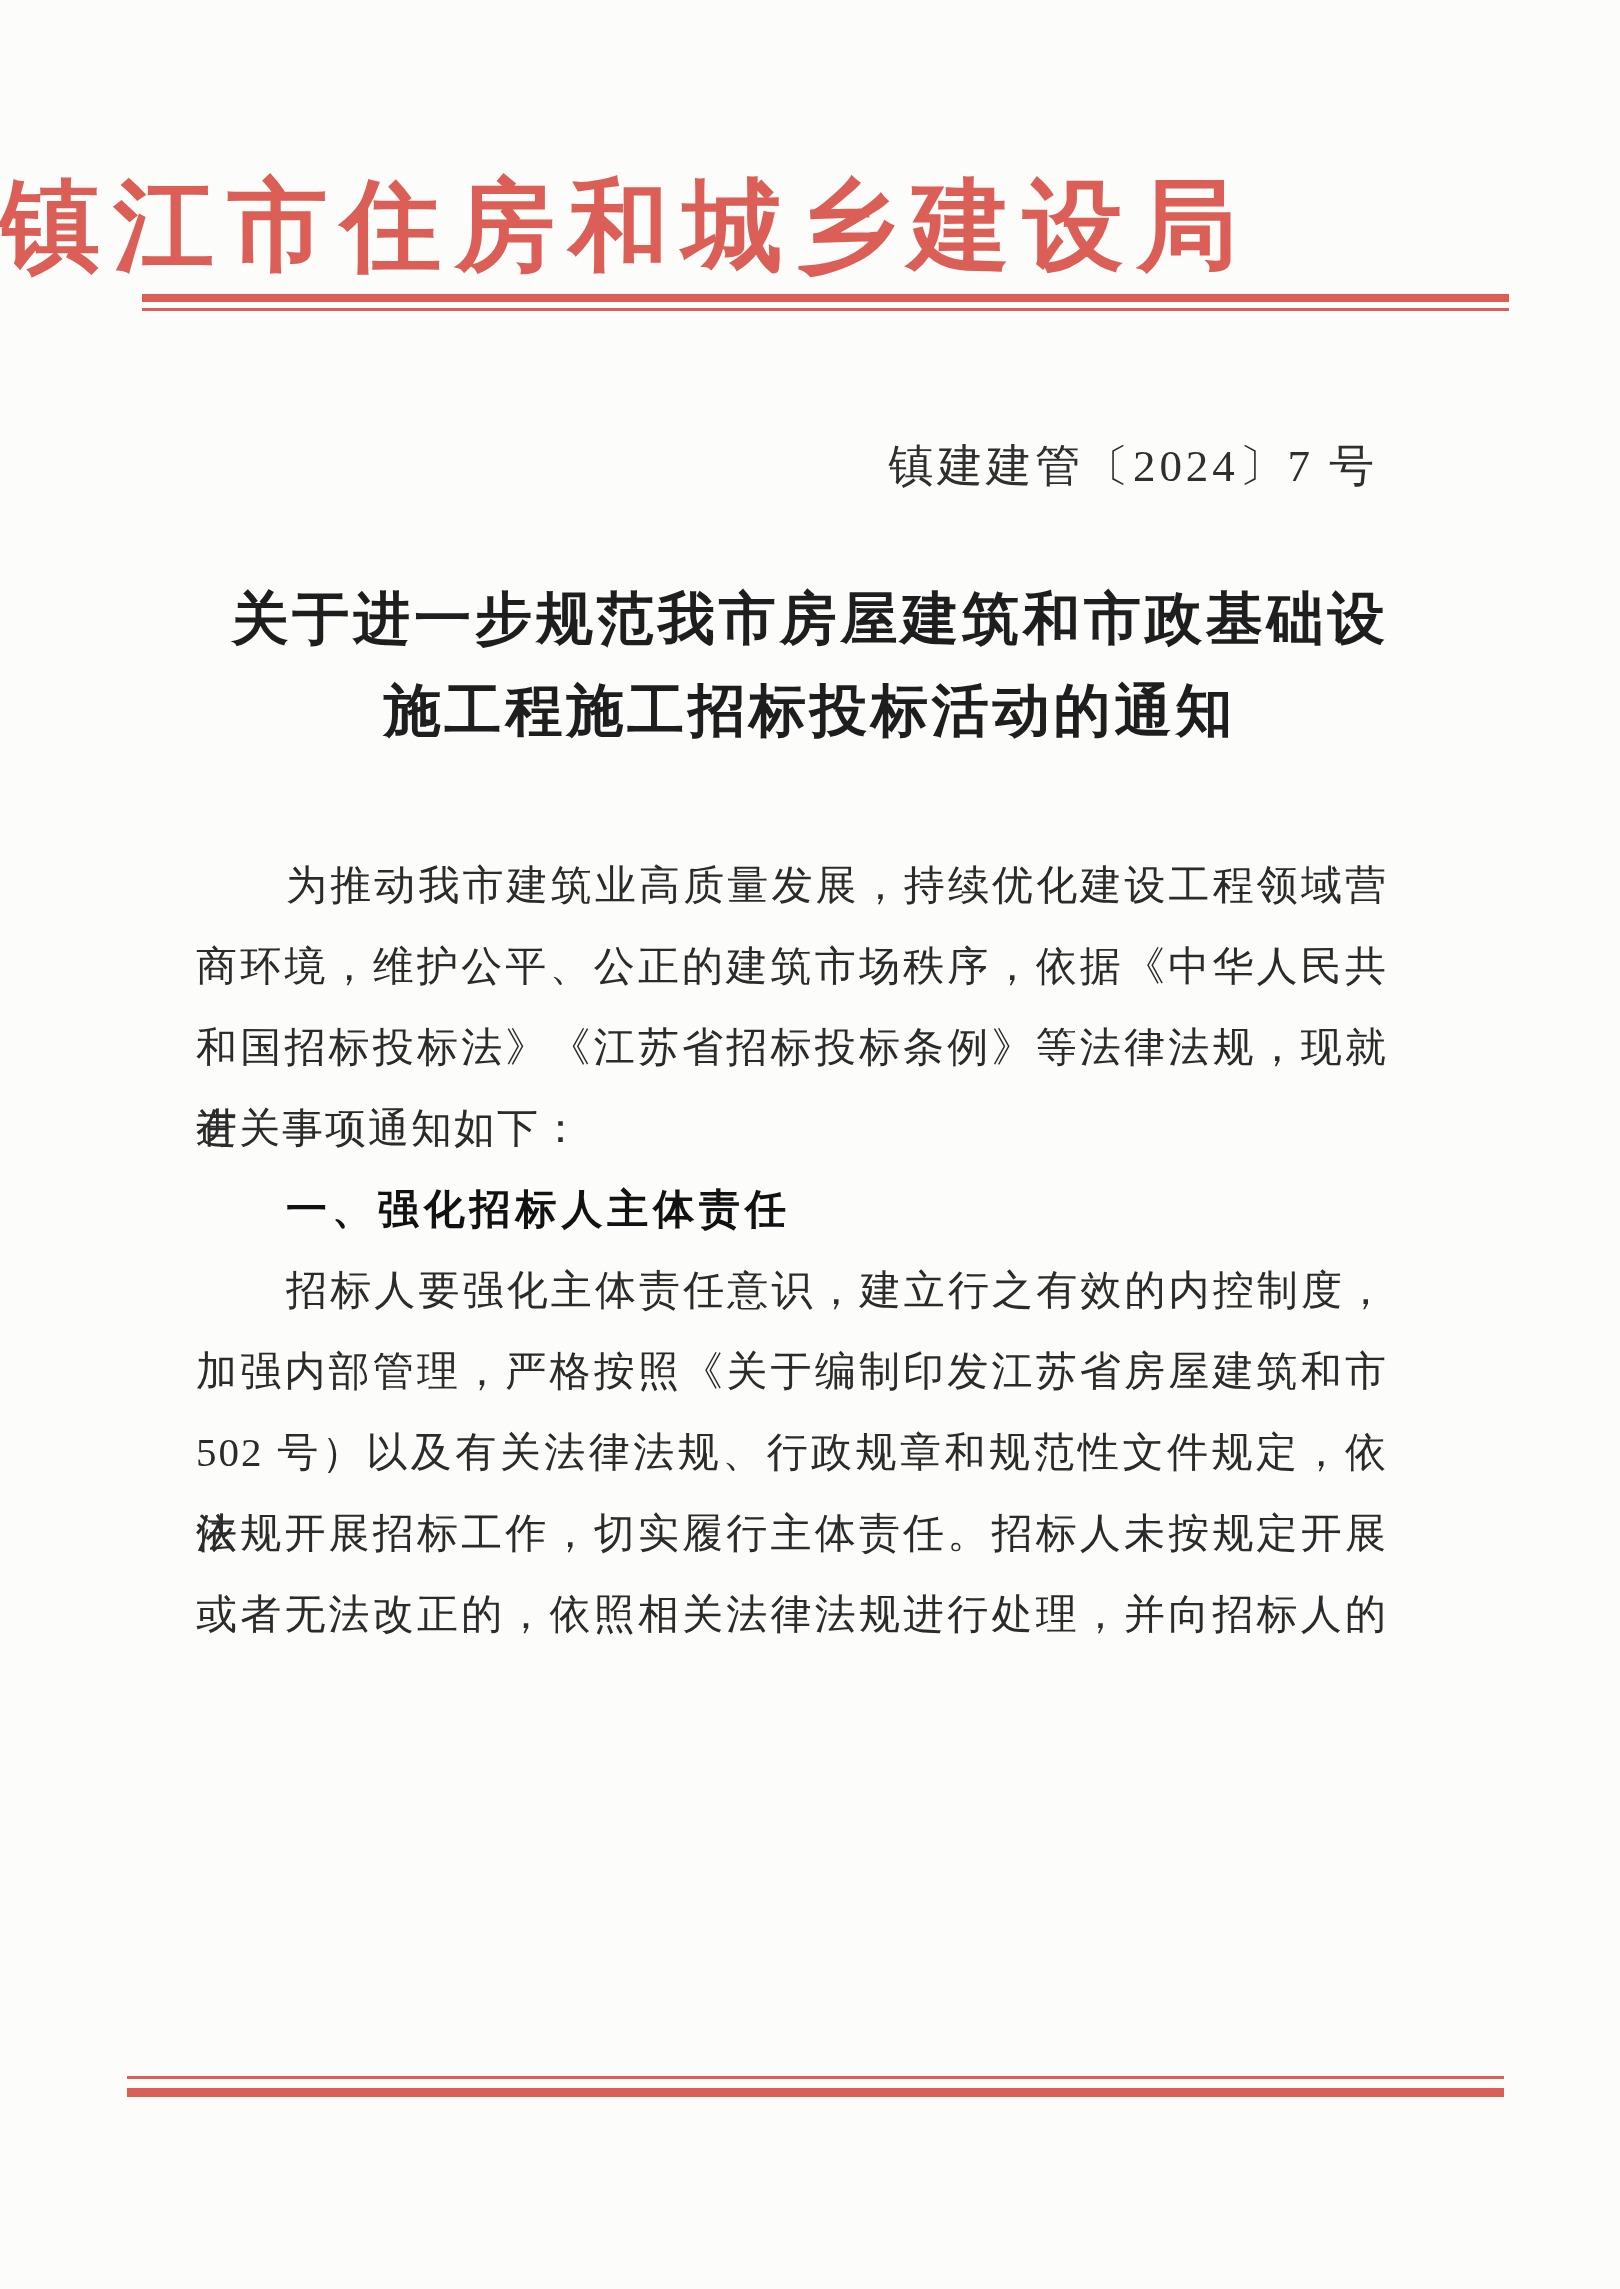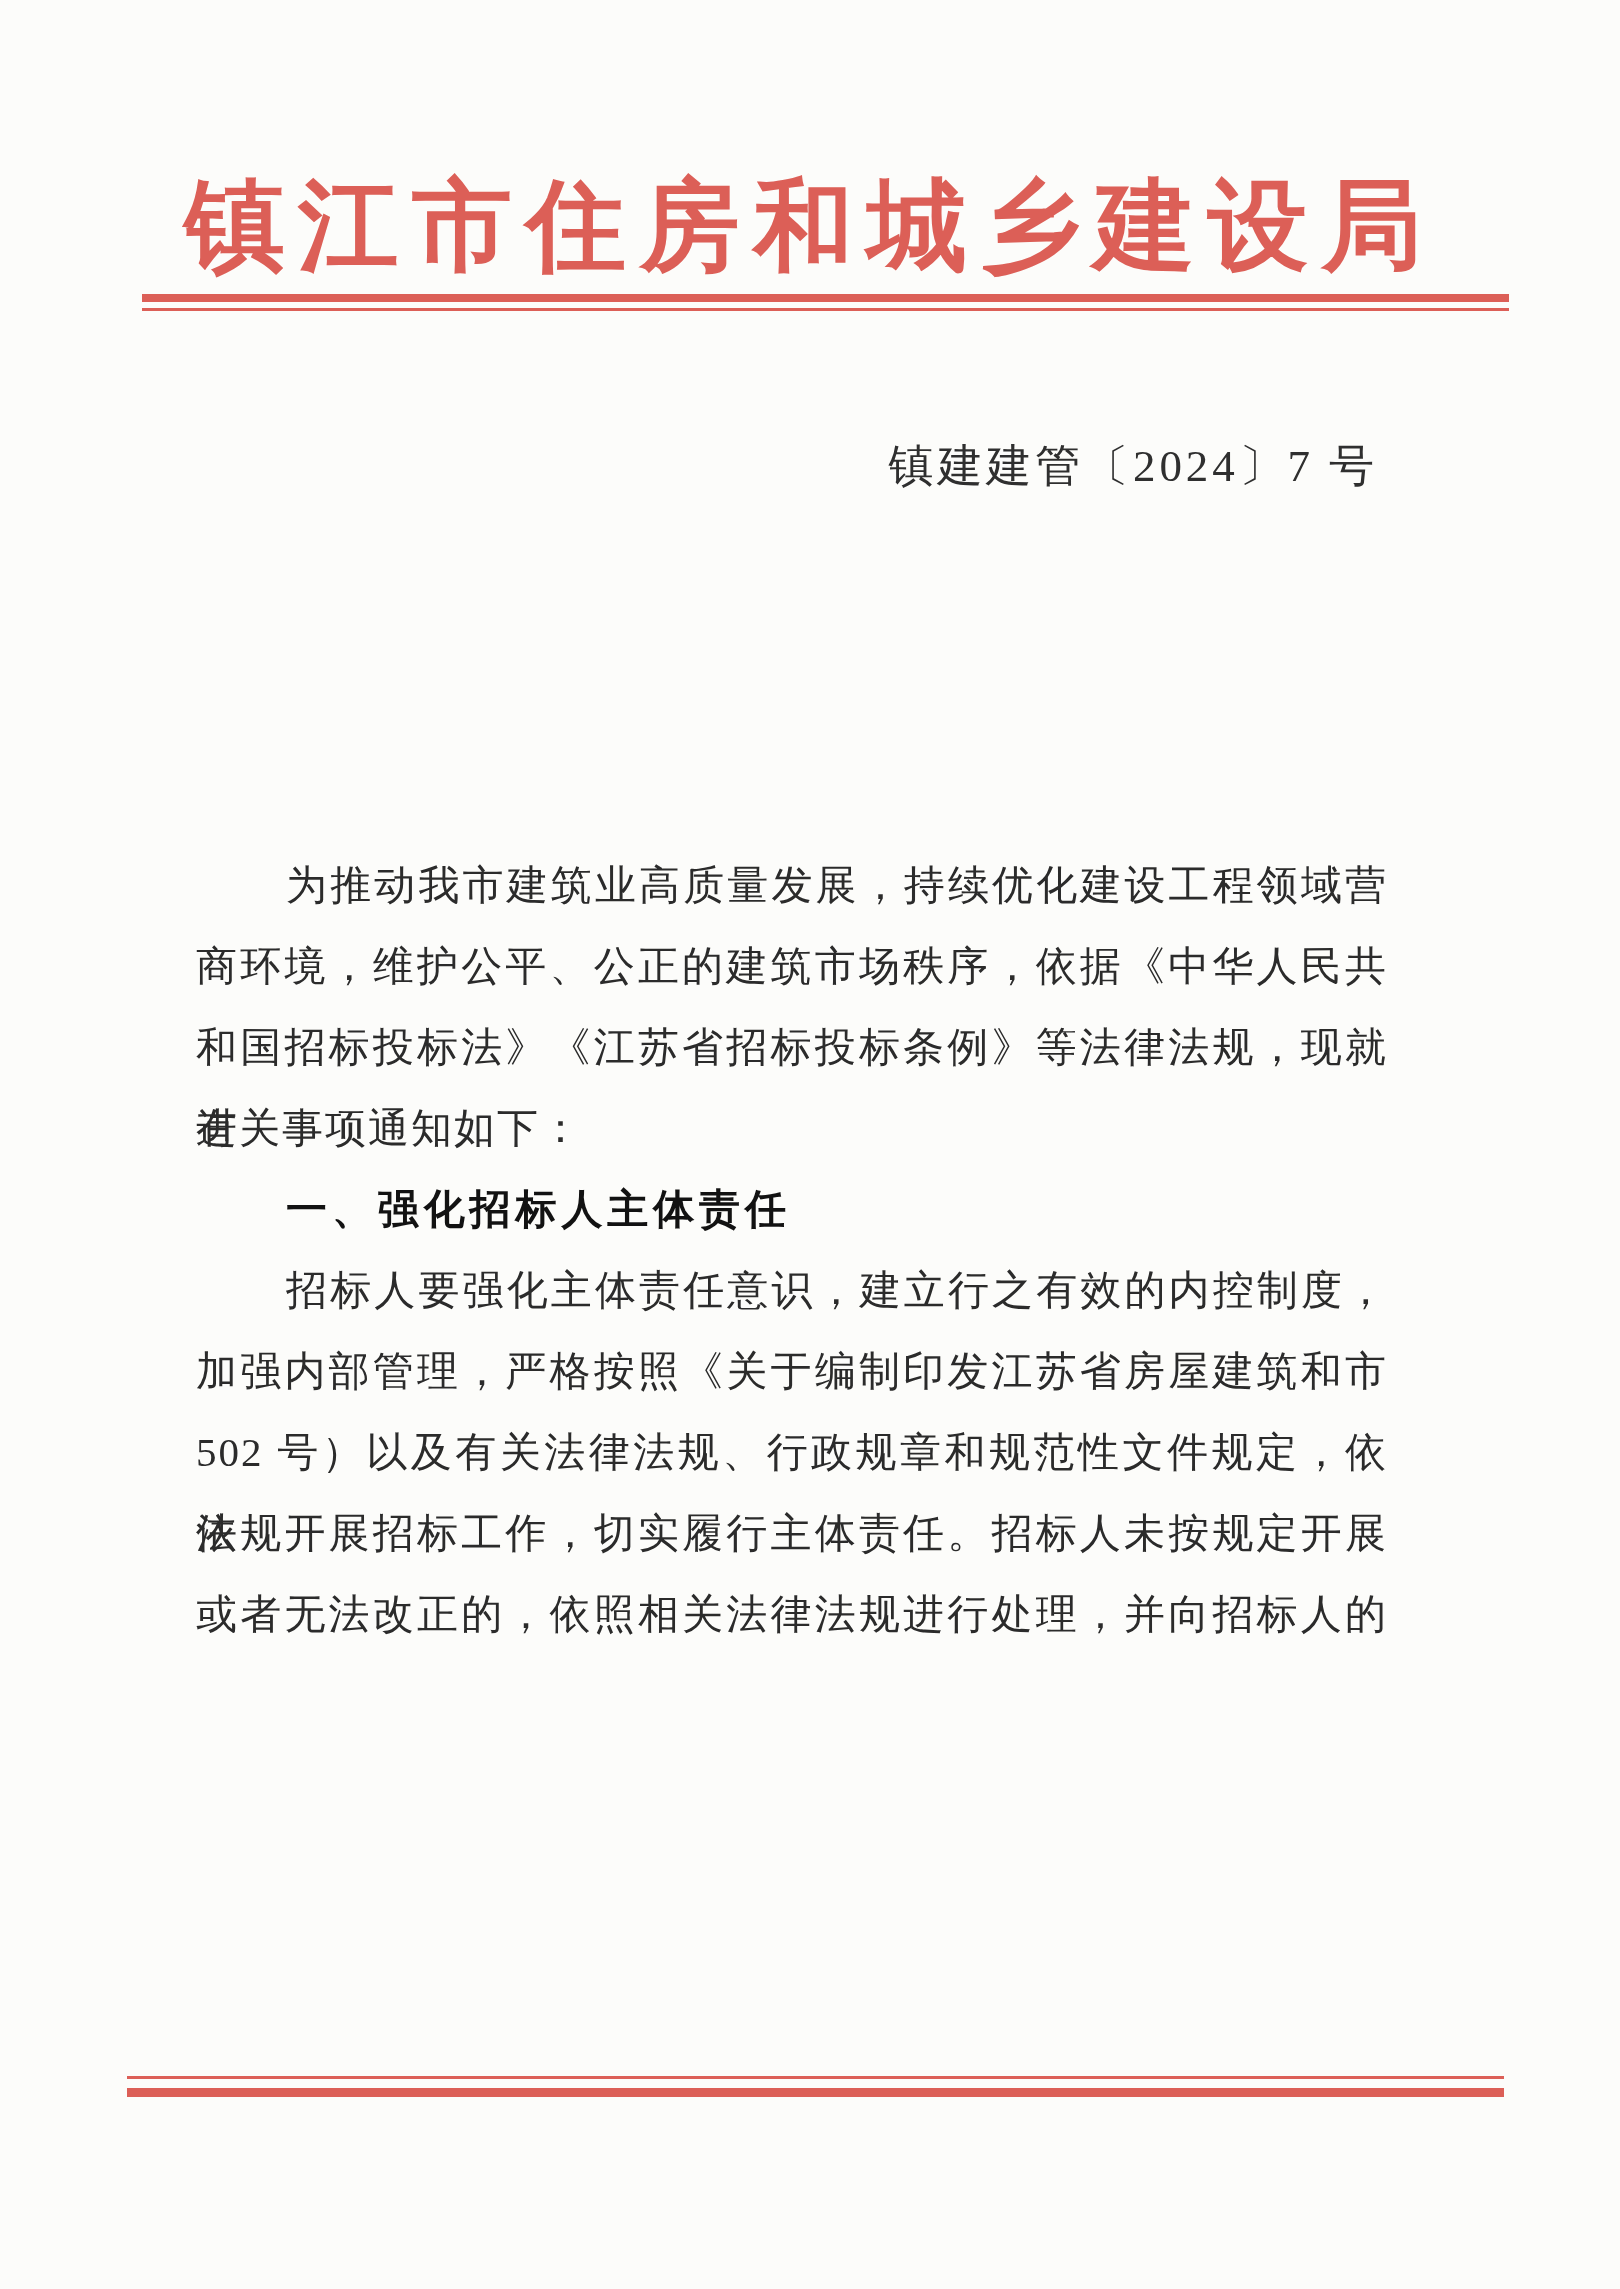--- a/index.html
+++ b/index.html
@@ -10,21 +10,20 @@
     margin: 0 auto;
     background: #fcfcfa;
     overflow: hidden;
     font-family: "Liberation Serif", "DejaVu Serif", serif;
   }
   .agency {
     position: absolute;
     top: 165px;
     left: 0;
     width: 100%;
-    text-align: center;
     font-size: 100px;
     line-height: 123px;
     font-weight: 700;
     letter-spacing: 13.7px;
     color: var(--red, #dc5f57);
     white-space: nowrap;
   }
   .rule { position: absolute; background: var(--red, #dc5f57); }
   .rule-top-thick  { top: 294px;  left: 142px; width: 1367px; height: 7.8px; }
   .rule-top-thin   { top: 308px;  left: 142px; width: 1367px; height: 2.9px; }
@@ -87,20 +86,24 @@
 
 <div class="page">
 
   <div class="agency">镇江市住房和城乡建设局</div>
 
   <div class="rule rule-top-thick"></div>
   <div class="rule rule-top-thin"></div>
 
   <div class="doc-number">镇建建管〔2024〕7 号</div>
 
+  <div class="title">
+    <div>关于进一步规范我市房屋建筑和市政基础设</div>
+    <div>施工程施工招标投标活动的通知</div>
+  </div>
 
   <div class="body-text" style="color: rgb(43, 43, 43);">
       <div class="line j ind">为推动我市建筑业高质量发展，持续优化建设工程领域营</div>
       <div class="line j">商环境，维护公平、公正的建筑市场秩序，依据《中华人民共</div>
       <div class="line j">和国招标投标法》《江苏省招标投标条例》等法律法规，现就进</div>
       <div class="line">有关事项通知如下：</div>
       <div class="line ind heading">一、强化招标人主体责任</div>
       <div class="line j ind">招标人要强化主体责任意识，建立行之有效的内控制度，</div>
       <div class="line j">加强内部管理，严格按照《关于编制印发江苏省房屋建筑和市</div>
       <div class="line j">502 号）以及有关法律法规、行政规章和规范性文件规定，依法</div>

